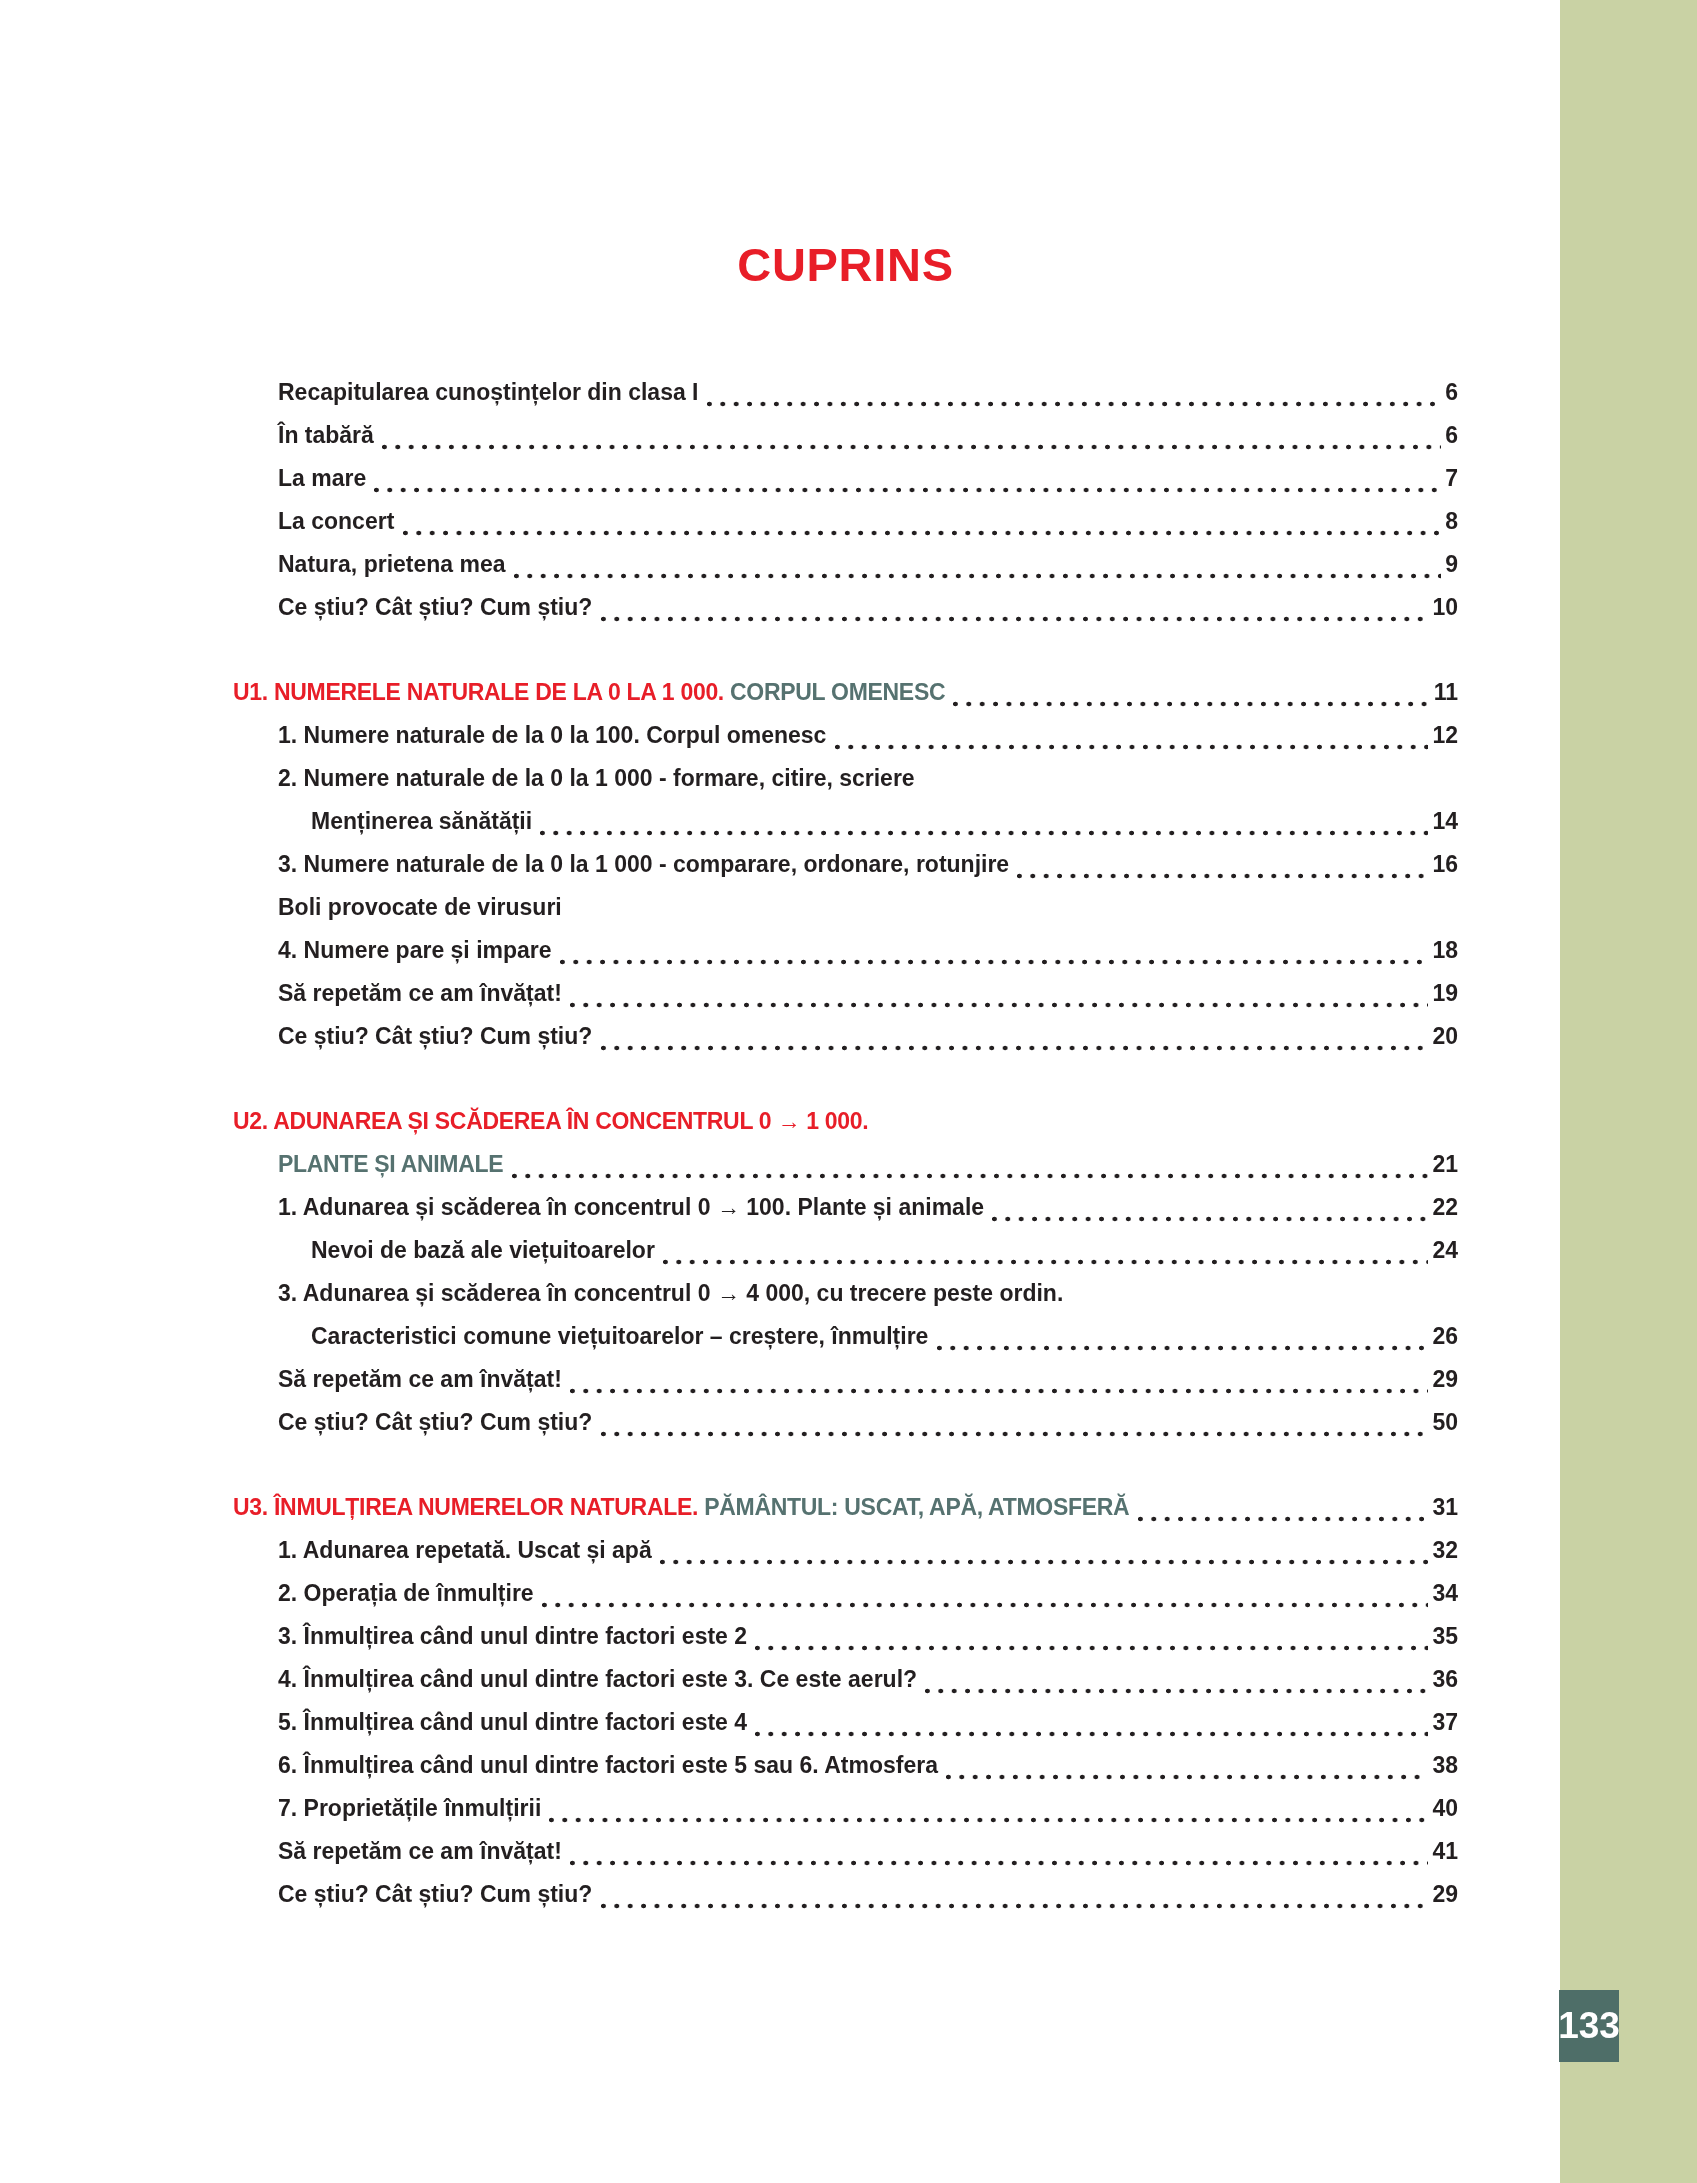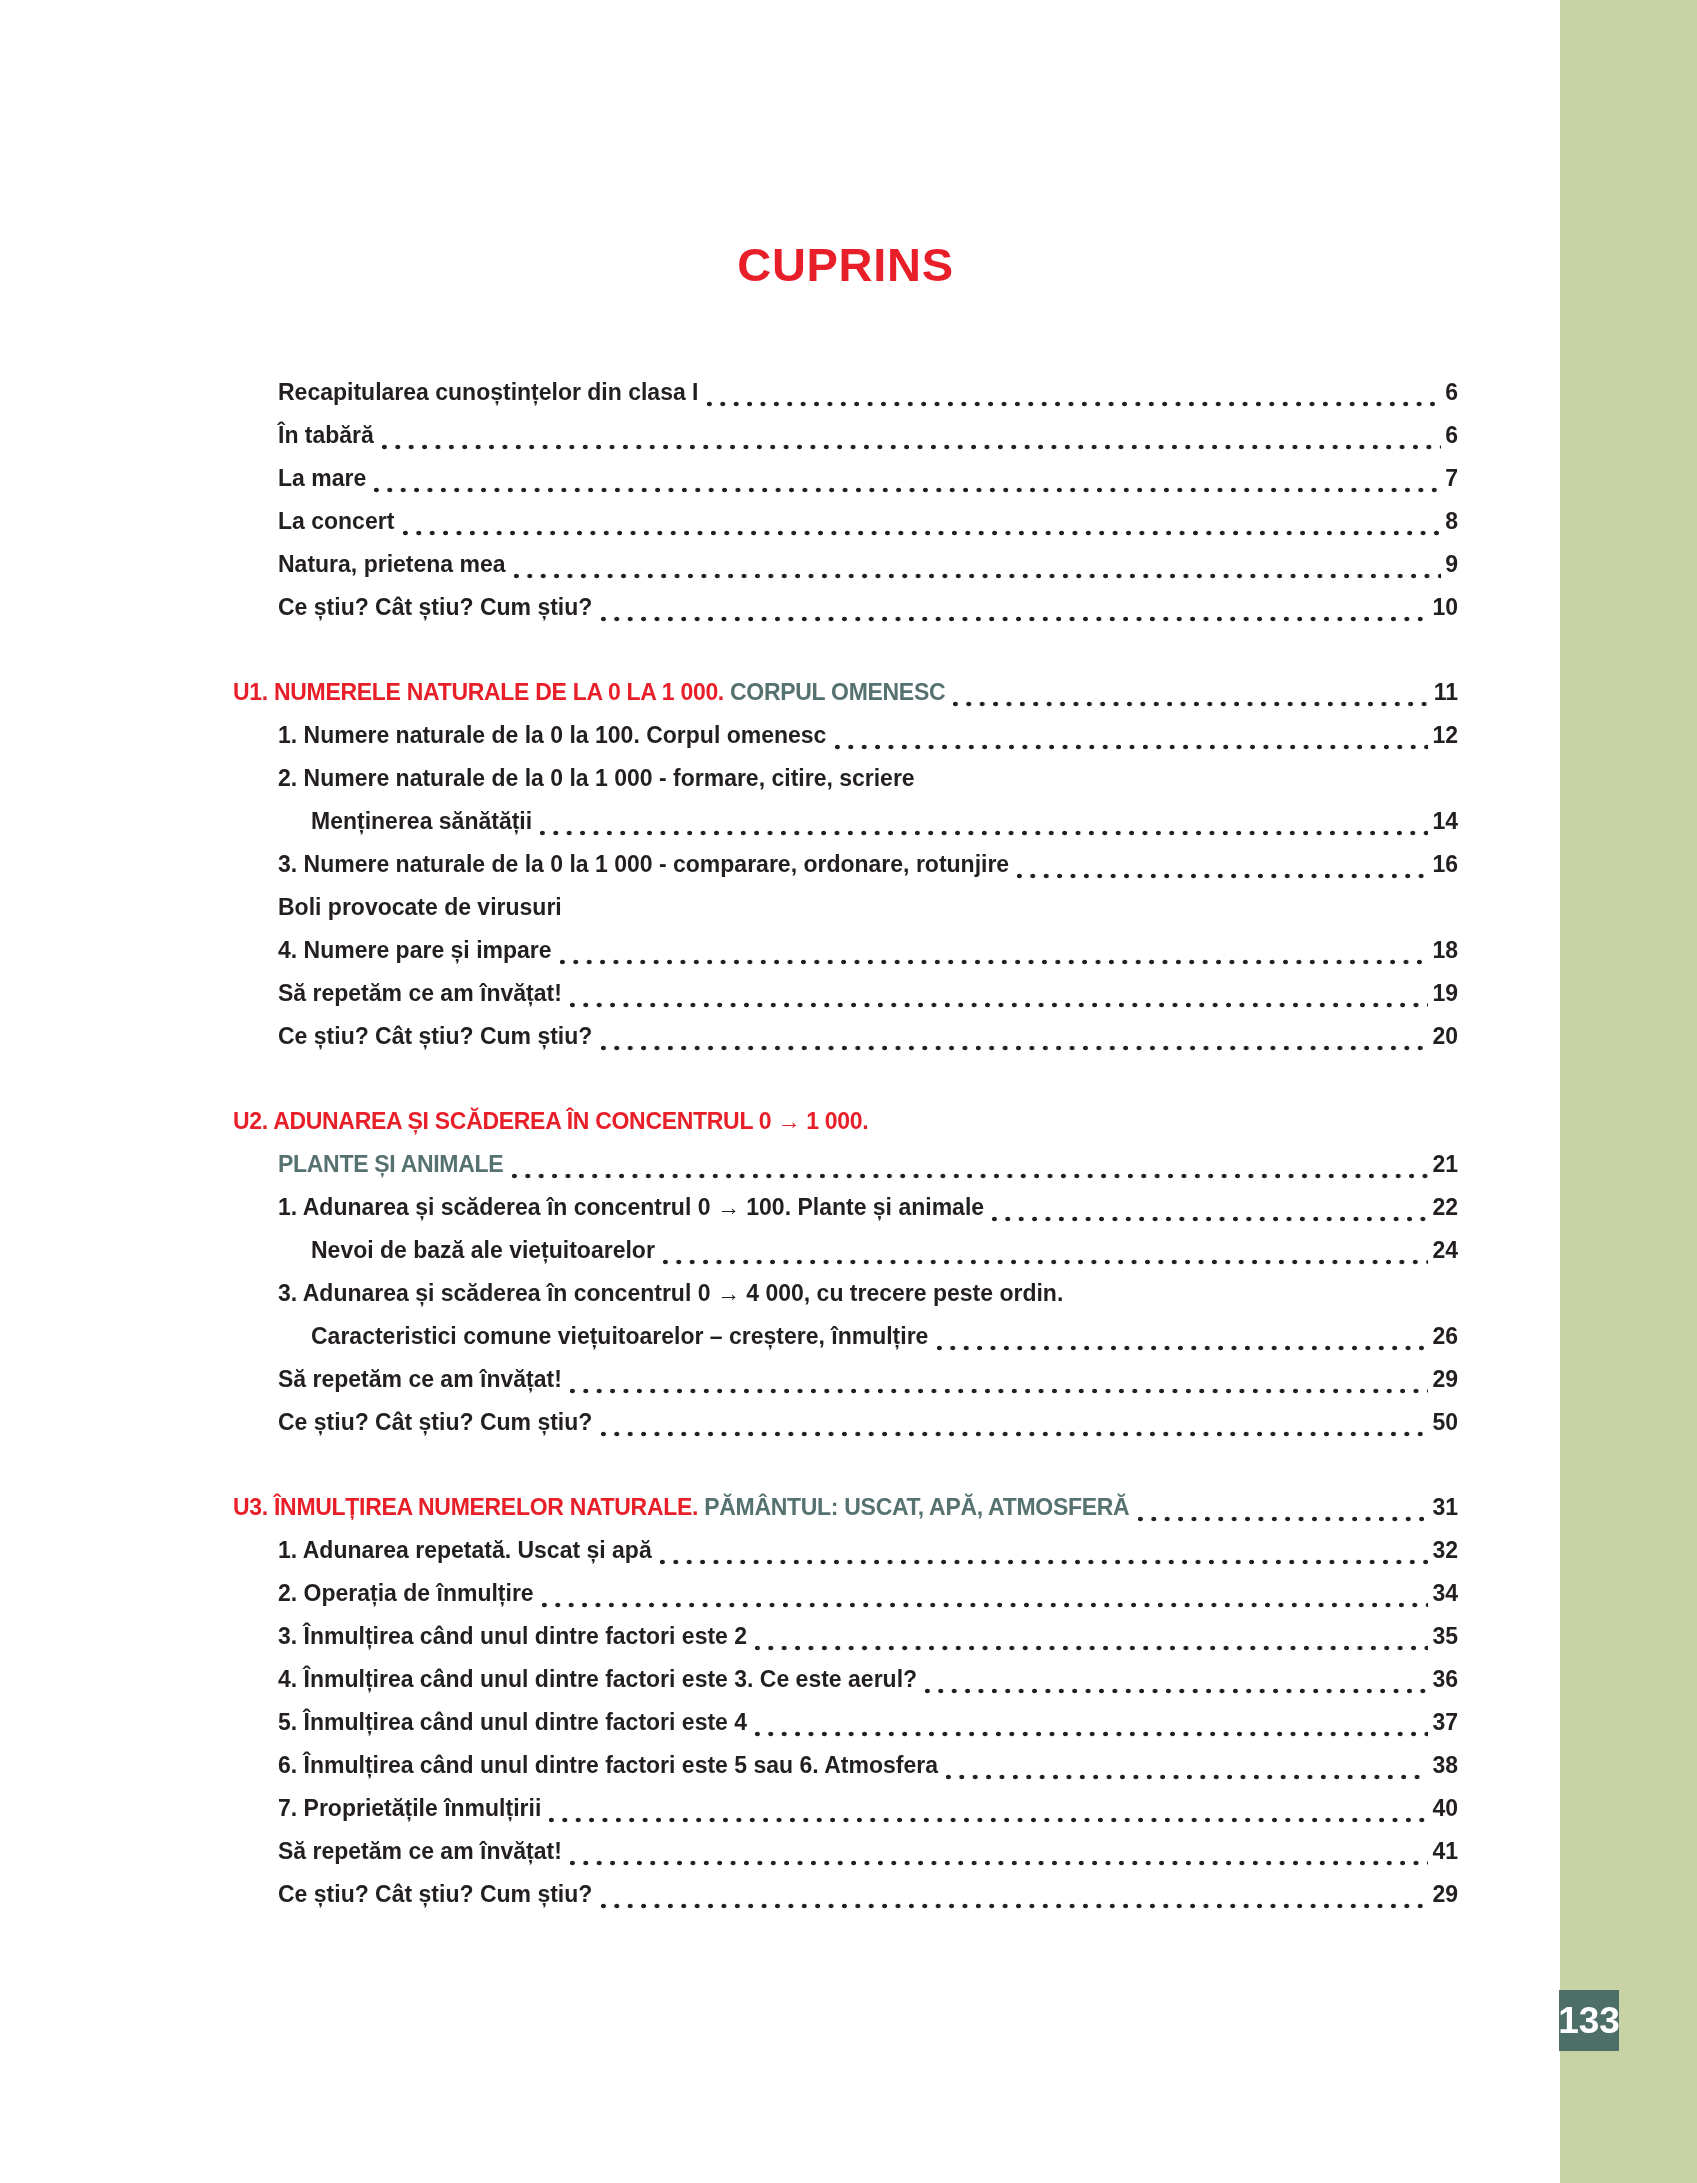--- a/index.html
+++ b/index.html
@@ -21,21 +21,21 @@
     right: 0;
     width: 138px;
     height: 2183px;
     background: var(--sidebar, #c9d2a4);
   }
   .page-box {
     position: absolute;
     left: 1559px;
     top: 1990px;
     width: 60px;
-    height: 61px;
+    height: 72px;
     background: var(--pagebox, #4e6e68);
     color: #ffffff;
     display: flex;
     align-items: center;
     justify-content: center;
     font-size: 37px;
     font-weight: 700;
   }
   .content {
     position: absolute;

